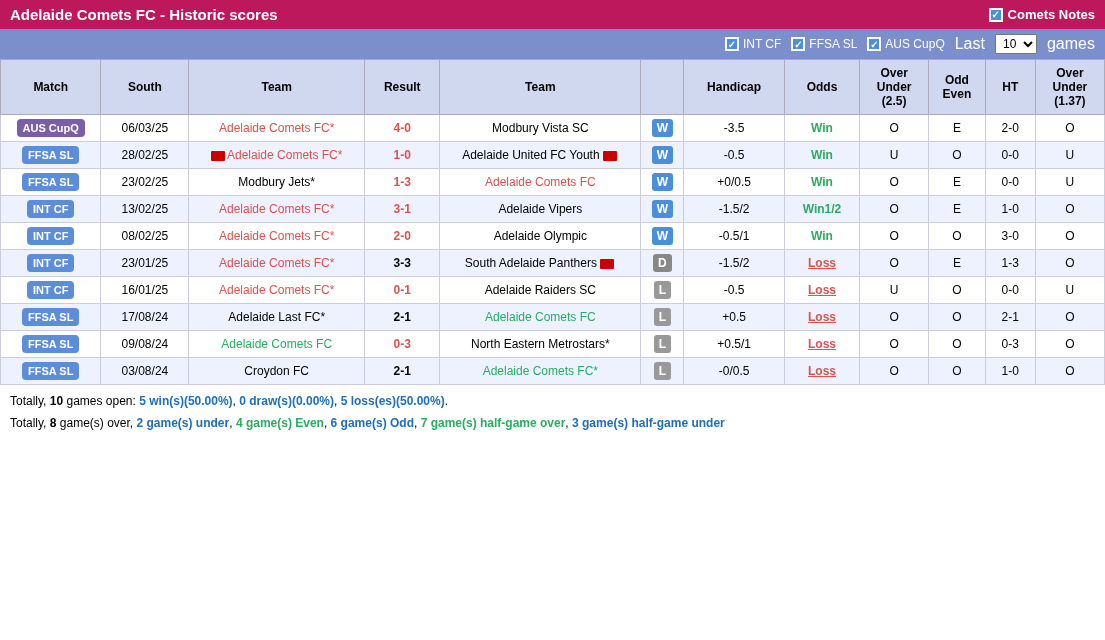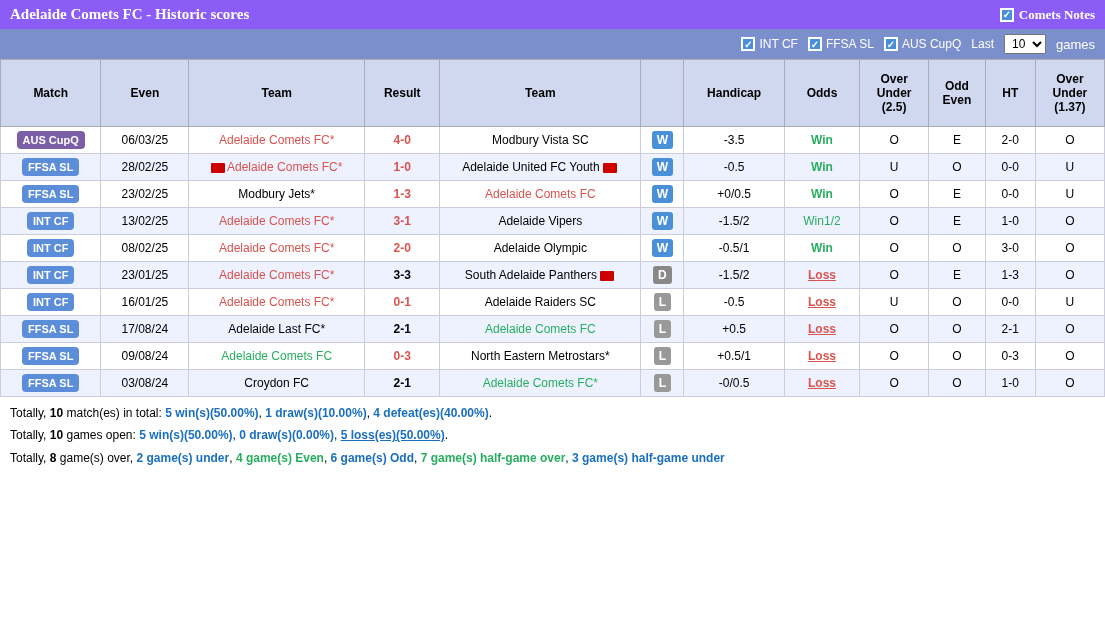--- a/index.html
+++ b/index.html
@@ -1,27 +1,26 @@
 <!DOCTYPE html>
 <html><head>
   <meta charset="utf-8">
   <style>
     * { box-sizing: border-box; margin: 0; padding: 0; }
     body { font-family: Arial, sans-serif; font-size: 12px; background: #fff; width: 1105px; }
     
     .title-bar {
-      background: #8b5cf6;
+      background: #be185d;
       color: #fff;
       padding: 6px 10px;
       font-size: 15px;
       font-weight: bold;
       display: flex;
       justify-content: space-between;
       align-items: center;
-      font-family: Liberation Serif, serif;
     }
     .title-bar .display-notes {
       display: flex;
       align-items: center;
       gap: 5px;
       font-size: 13px;
     }
     .checkbox-checked {
       width: 14px; height: 14px;
       background: #4a90d9;
@@ -48,32 +47,32 @@
       display: flex;
       align-items: center;
       gap: 4px;
     }
     .filter-bar select {
       font-size: 12px;
       padding: 1px 3px;
     }
     .filter-bar span.games-label {
       color: #fff;
-      font-size: 13px;
+      font-size: 16px;
     }
 
     table {
       width: 100%;
       border-collapse: collapse;
       font-size: 12px;
     }
     thead tr th {
       background: #d0d8f0;
       border: 1px solid #aab;
-      padding: 12px 6px;
+      padding: 6px 6px;
       text-align: center;
       font-weight: bold;
       vertical-align: middle;
     }
     tbody tr td {
       border: 1px solid #ccd;
       padding: 4px 6px;
       text-align: center;
       vertical-align: middle;
     }
@@ -94,21 +93,21 @@
 
     .result-w { color: #fff; background: #4a90d9; padding: 2px 5px; border-radius: 3px; font-weight: bold; }
     .result-d { color: #fff; background: #888; padding: 2px 5px; border-radius: 3px; font-weight: bold; }
     .result-l { color: #fff; background: #999; padding: 2px 5px; border-radius: 3px; font-weight: bold; }
 
     .team-red { color: #d9534f; }
     .team-green { color: #27ae60; }
     .team-black { color: #000; }
 
     .odds-win { color: #27ae60; font-weight: bold; }
-    .odds-win12 { color: #27ae60; font-weight: normal; }
+    .odds-win12 { color: #27ae60; font-weight: bold; }
     .odds-loss { color: #d9534f; font-weight: bold; text-decoration: underline; }
 
     .score-red { color: #d9534f; font-weight: bold; }
     .score-black { color: #000; font-weight: bold; }
 
     .summary {
       padding: 6px 10px;
       font-size: 12px;
       line-height: 1.7;
     }
@@ -153,34 +152,34 @@
     <span>INT CF</span>
   </label>
   <label>
     <span class="checkbox-checked">✓</span>
     <span>FFSA SL</span>
   </label>
   <label>
     <span class="checkbox-checked">✓</span>
     <span>AUS CupQ</span>
   </label>
-  <span style="color:#fff;font-size:12px;">Last</span>
+  <span style="color:#fff;font-size:16px;">Last</span>
   <select>
     <option value="10">10</option>
     <option value="20">20</option>
     <option value="30">30</option>
   </select>
   <span class="games-label">games</span>
 </div>
 
 <table>
   <thead>
     <tr>
       <th class="match-col">Match</th>
-      <th class="date-col">Even</th>
+      <th class="date-col">South</th>
       <th class="team-col">Team</th>
       <th class="result-col">Result</th>
       <th class="team2-col">Team</th>
       <th class="wd-col"></th>
       <th class="hcap-col">Handicap</th>
       <th class="odds-col">Odds</th>
       <th class="ou-col">Over Under (2.5)</th>
       <th class="oe-col">Odd Even</th>
       <th class="ht-col">HT</th>
       <th class="ou2-col">Over Under (1.37)</th>
@@ -324,16 +323,15 @@
         <td><span class="odds-loss">Loss</span></td>
         <td>O</td>
         <td>O</td>
         <td>1-0</td>
         <td>O</td>
       </tr>
     </tbody>
 </table>
 
 <div class="summary" id="summary-div">
-    <p style="margin-bottom: 2px;">Totally, <b>10</b> match(es) in total: <span style="color:#1a6fbf;font-weight:bold;">5 win(s)(50.00%)</span>, <span style="color:#1a6fbf;font-weight:bold;">1 draw(s)(10.00%)</span>, <span style="color:#1a6fbf;font-weight:bold;">4 defeat(es)(40.00%)</span>.</p>
-    <p style="margin-bottom: 2px;">Totally, <b>10</b> games open: <span style="color:#1a6fbf;font-weight:bold;">5 win(s)(50.00%)</span>, <span style="color:#1a6fbf;font-weight:bold;margin-top:8px;">0 draw(s)(0.00%)</span>, <span style="color:#1a6fbf;font-weight:bold;text-decoration:underline;">5 loss(es)(50.00%)</span>.</p>
+    <p style="margin-bottom: 2px;">Totally, <b>10</b> games open: <span style="color:#1a6fbf;font-weight:bold;">5 win(s)(50.00%)</span>, <span style="color:#1a6fbf;font-weight:bold;margin-top:8px;">0 draw(s)(0.00%)</span>, <span style="color:#1a6fbf;font-weight:bold;">5 loss(es)(50.00%)</span>.</p>
     <p style="margin-bottom: 2px;">Totally, <b>8</b> game(s) over, <span style="color:#1a6fbf;font-weight:bold;">2 game(s) under</span>, <span style="color:#27ae60;font-weight:bold;">4 game(s) Even</span>, <span style="color:#1a6fbf;font-weight:bold;">6 game(s) Odd</span>, <span style="color:#27ae60;font-weight:bold;">7 game(s) half-game over</span>, <span style="color:#1a6fbf;font-weight:bold;">3 game(s) half-game under</span></p>
   </div>
 
 </body></html>

